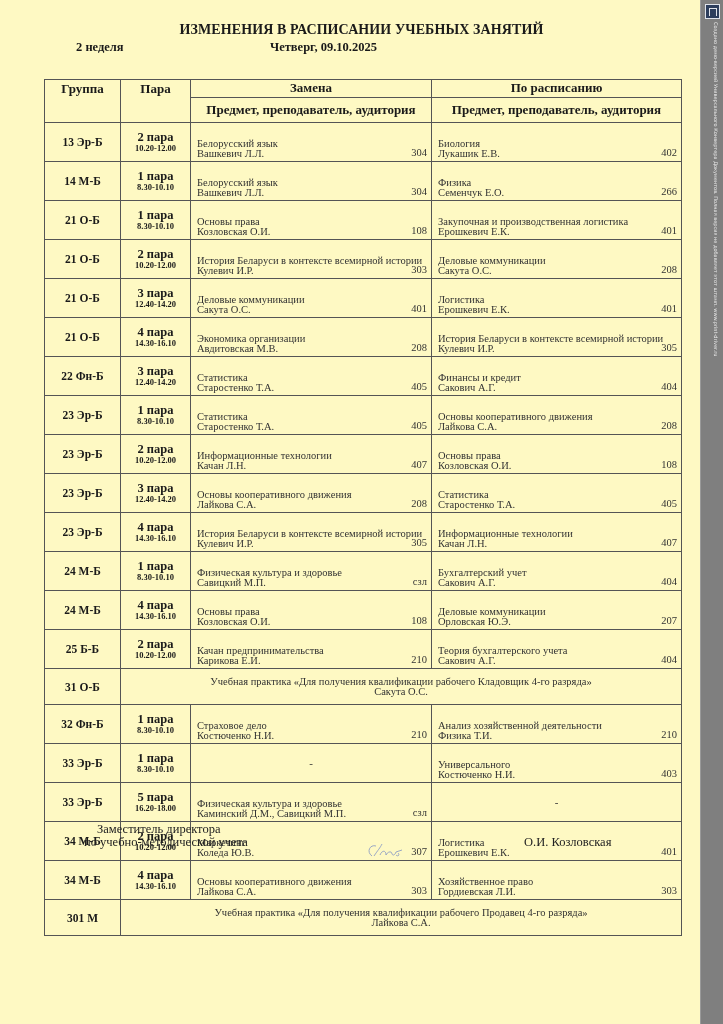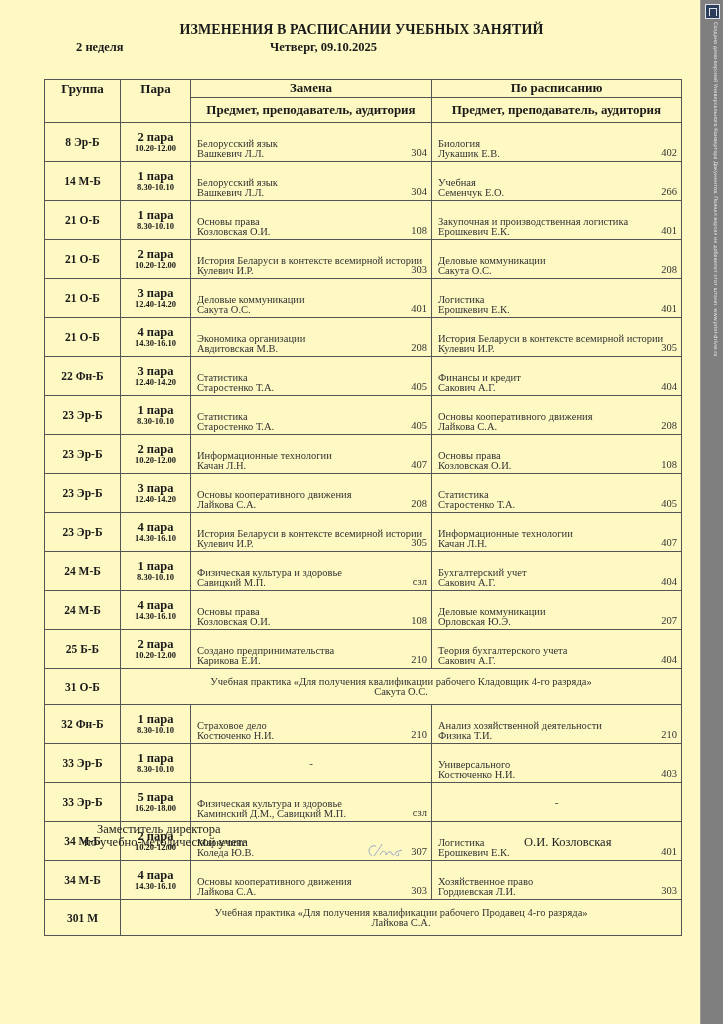--- a/index.html
+++ b/index.html
@@ -66,21 +66,21 @@
         <th class="th-main">Замена</th>
         <th class="th-main">По расписанию</th>
       </tr>
       <tr>
         <th class="th-sub">Предмет, преподаватель, аудитория</th>
         <th class="th-sub">Предмет, преподаватель, аудитория</th>
       </tr>
     </thead>
     <tbody id="tbody">
         <tr class="row">
-          <td class="group">8 Эр-Б</td>
+          <td class="group">13 Эр-Б</td>
           <td class="pair">
             <span class="num">2 пара</span>
             <span class="time">10.20-12.00</span>
           </td>
           <td class="cell">
             <span class="subj">Белорусский язык</span>
             <span class="teach">Вашкевич Л.Л.</span>
             <span class="room">304</span>
           </td>
           <td class="cell">
@@ -94,21 +94,21 @@
           <td class="pair">
             <span class="num">1 пара</span>
             <span class="time">8.30-10.10</span>
           </td>
           <td class="cell">
             <span class="subj">Белорусский язык</span>
             <span class="teach">Вашкевич Л.Л.</span>
             <span class="room">304</span>
           </td>
           <td class="cell">
-            <span class="subj">Учебная</span>
+            <span class="subj">Физика</span>
             <span class="teach">Семенчук Е.О.</span>
             <span class="room">266</span>
           </td>
         </tr>
         <tr class="row">
           <td class="group">21 О-Б</td>
           <td class="pair">
             <span class="num">1 пара</span>
             <span class="time">8.30-10.10</span>
           </td>
@@ -293,21 +293,21 @@
             <span class="room">207</span>
           </td>
         </tr>
         <tr class="row">
           <td class="group">25 Б-Б</td>
           <td class="pair">
             <span class="num">2 пара</span>
             <span class="time">10.20-12.00</span>
           </td>
           <td class="cell">
-            <span class="subj">Создано предпринимательства</span>
+            <span class="subj">Качан предпринимательства</span>
             <span class="teach"> Карикова Е.И.</span>
             <span class="room">210</span>
           </td>
           <td class="cell">
             <span class="subj">Теория бухгалтерского учета</span>
             <span class="teach">Сакович А.Г.</span>
             <span class="room">404</span>
           </td>
         </tr>
         <tr class="row tall">

